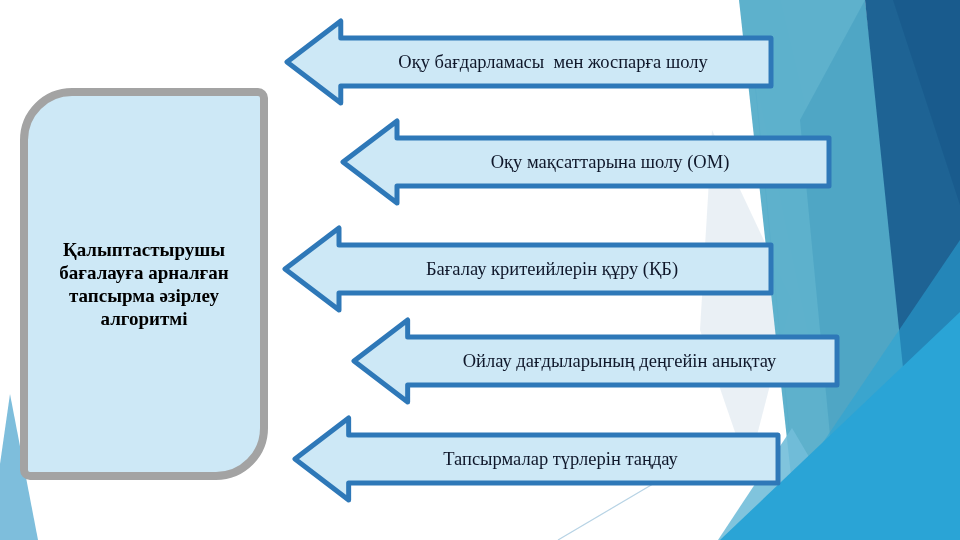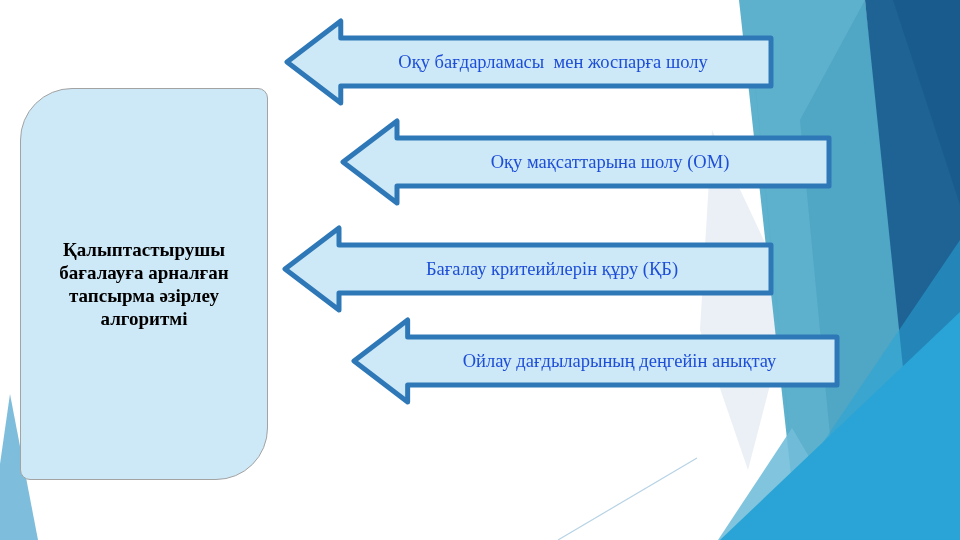--- a/index.html
+++ b/index.html
@@ -10,38 +10,38 @@
     overflow:hidden;
     font-family:"Liberation Serif", serif;
   }
   .bg-svg{position:absolute;left:0;top:0;width:960px;height:540px;}
 
   
   .panel{
     position:absolute;left:20px;top:88px;width:248px;height:392px;
     box-sizing:border-box;
     background:#cde8f6;
-    border:1px solid #a3a3a3;
+    border:8px solid #a3a3a3;
     border-radius:52px 10px 52px 10px;
     display:flex;align-items:center;justify-content:center;
   }
   .panel-title{
     width:208px;
     font-size:19px;font-weight:bold;line-height:1.22;
     color:#000000;text-align:center;
   }
 
   
   .arrow{position:absolute;height:90px;}
   .arrow svg{position:absolute;left:0;top:0;width:100%;height:100%;overflow:visible;}
   .arrow-shape{fill:#cde8f6;stroke:#2e78b8;stroke-width:5;stroke-linejoin:round;}
   .arrow-label{
     position:absolute;left:58px;right:10px;top:21px;bottom:21px;
     display:flex;align-items:center;justify-content:center;
-    font-size:18.5px;color:#1d4ed8;text-align:right;
+    font-size:18.5px;color:#0f172a;text-align:right;
     white-space:pre-wrap;
   }
   .a1{left:284px;top:17px;width:490px;}
   .a2{left:340px;top:117px;width:492px;font-family:Liberation Serif, serif;}
   .a3{left:282px;top:224px;width:492px;}
   .a4{left:351px;top:316px;width:489px;}
   .a5{left:292px;top:414px;width:489px;}
 </style>
 </head>
 <body>
@@ -94,14 +94,20 @@
     <div class="arrow-label">Бағалау критеийлерін құру (ҚБ)</div>
   </div>
 
   <div class="arrow a4">
     <svg viewBox="0 0 492 90" preserveAspectRatio="none">
       <polygon class="arrow-shape" points="3,45 57,4 57,21 489,21 489,69 57,69 57,86"></polygon>
     </svg>
     <div class="arrow-label">Ойлау дағдыларының деңгейін анықтау</div>
   </div>
 
+  <div class="arrow a5">
+    <svg viewBox="0 0 492 90" preserveAspectRatio="none">
+      <polygon class="arrow-shape" points="3,45 57,4 57,21 489,21 489,69 57,69 57,86"></polygon>
+    </svg>
+    <div class="arrow-label">Тапсырмалар түрлерін таңдау</div>
+  </div>
 
 </div>
 
 </body></html>

